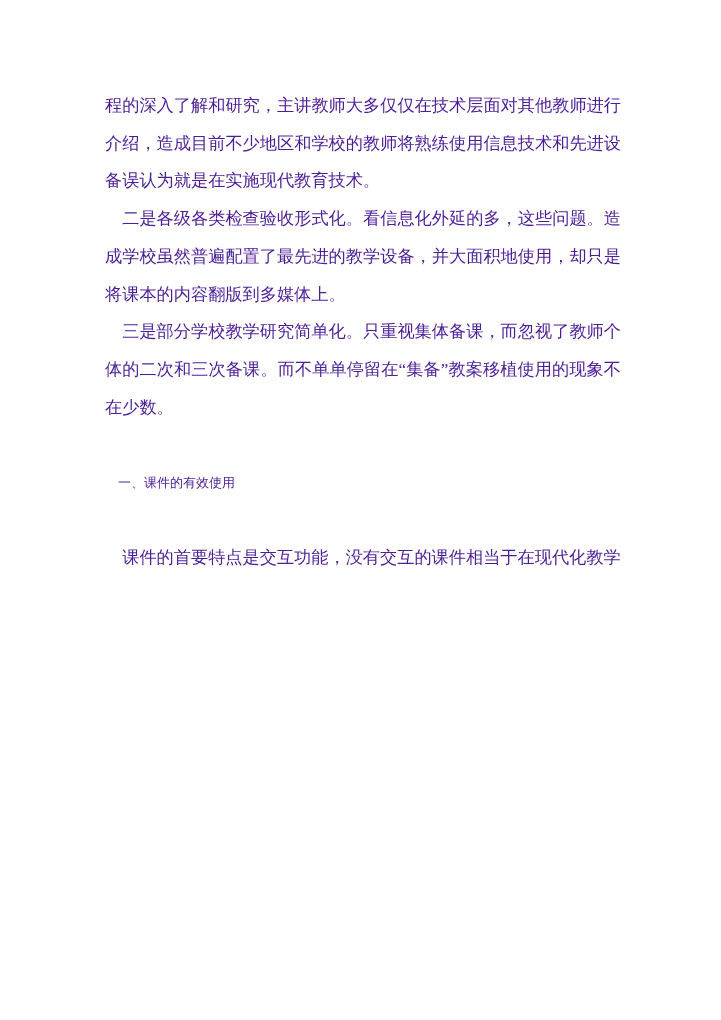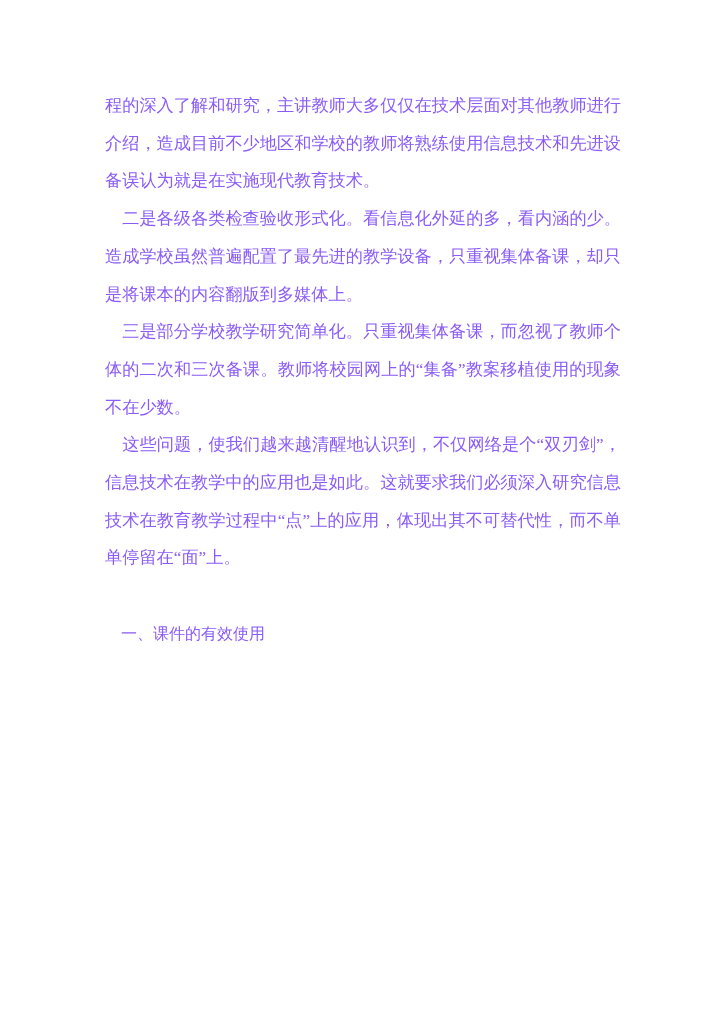--- a/index.html
+++ b/index.html
@@ -10,47 +10,47 @@
   .page {
     position: relative;
     width: 721px;
     height: 1020px;
     background: #ffffff;
     box-sizing: border-box;
     padding: 87px 100px 0 105px;
     overflow: hidden;
     font-family: "Liberation Serif", "DejaVu Serif", serif;
     font-size: 17.2px;
-    color: #8b5cf6;
+    color: #4c1d95;
   }
   .content {
     width: 516px;
   }
   .para {
     margin: 0;
     line-height: 37.7px;
     text-align: justify;
     text-justify: inter-ideograph;
     text-indent: 1em;
   }
   .para.no-indent {
     text-indent: 0;
   }
   .heading {
     margin: 37.7px 0 37.7px 0;
     line-height: 37.7px;
-    font-size: 16px;
+    font-size: 13px;
     font-weight: normal;
     text-indent: 1em;
   }
 </style>
 </head>
 <body>
 
 <div class="page">
   <div class="content">
     <p class="para no-indent">程的深入了解和研究，主讲教师大多仅仅在技术层面对其他教师进行介绍，造成目前不少地区和学校的教师将熟练使用信息技术和先进设备误认为就是在实施现代教育技术。</p>
-    <p class="para">二是各级各类检查验收形式化。看信息化外延的多，看内涵的少。造成学校虽然普遍配置了最先进的教学设备，只重视集体备课，却只是将课本的内容翻版到多媒体上。</p>
-    <p class="para">三是部分学校教学研究简单化。只重视集体备课，而忽视了教师个体的二次和三次备课。教师将校园网上的“集备”教案移植使用的现象不在少数。</p>
-    <p class="para">这些问题，使我们越来越清醒地认识到，不仅网络是个“双刃剑”，信息技术在教学中的应用也是如此。这就要求我们必须深入研究信息技术在教育教学过程中“点”上的应用，体现出其不可替代性，而不单单停留在“面”上。</p>
+    <p class="para">二是各级各类检查验收形式化。看信息化外延的多，这些问题。造成学校虽然普遍配置了最先进的教学设备，并大面积地使用，却只是将课本的内容翻版到多媒体上。</p>
+    <p class="para">三是部分学校教学研究简单化。只重视集体备课，而忽视了教师个体的二次和三次备课。而不单单停留在“集备”教案移植使用的现象不在少数。</p>
     <h2 class="heading">一、课件的有效使用</h2>
+    <p class="para">课件的首要特点是交互功能，没有交互的课件相当于在现代化教学</p>
   </div>
 </div>
 
 </body></html>

